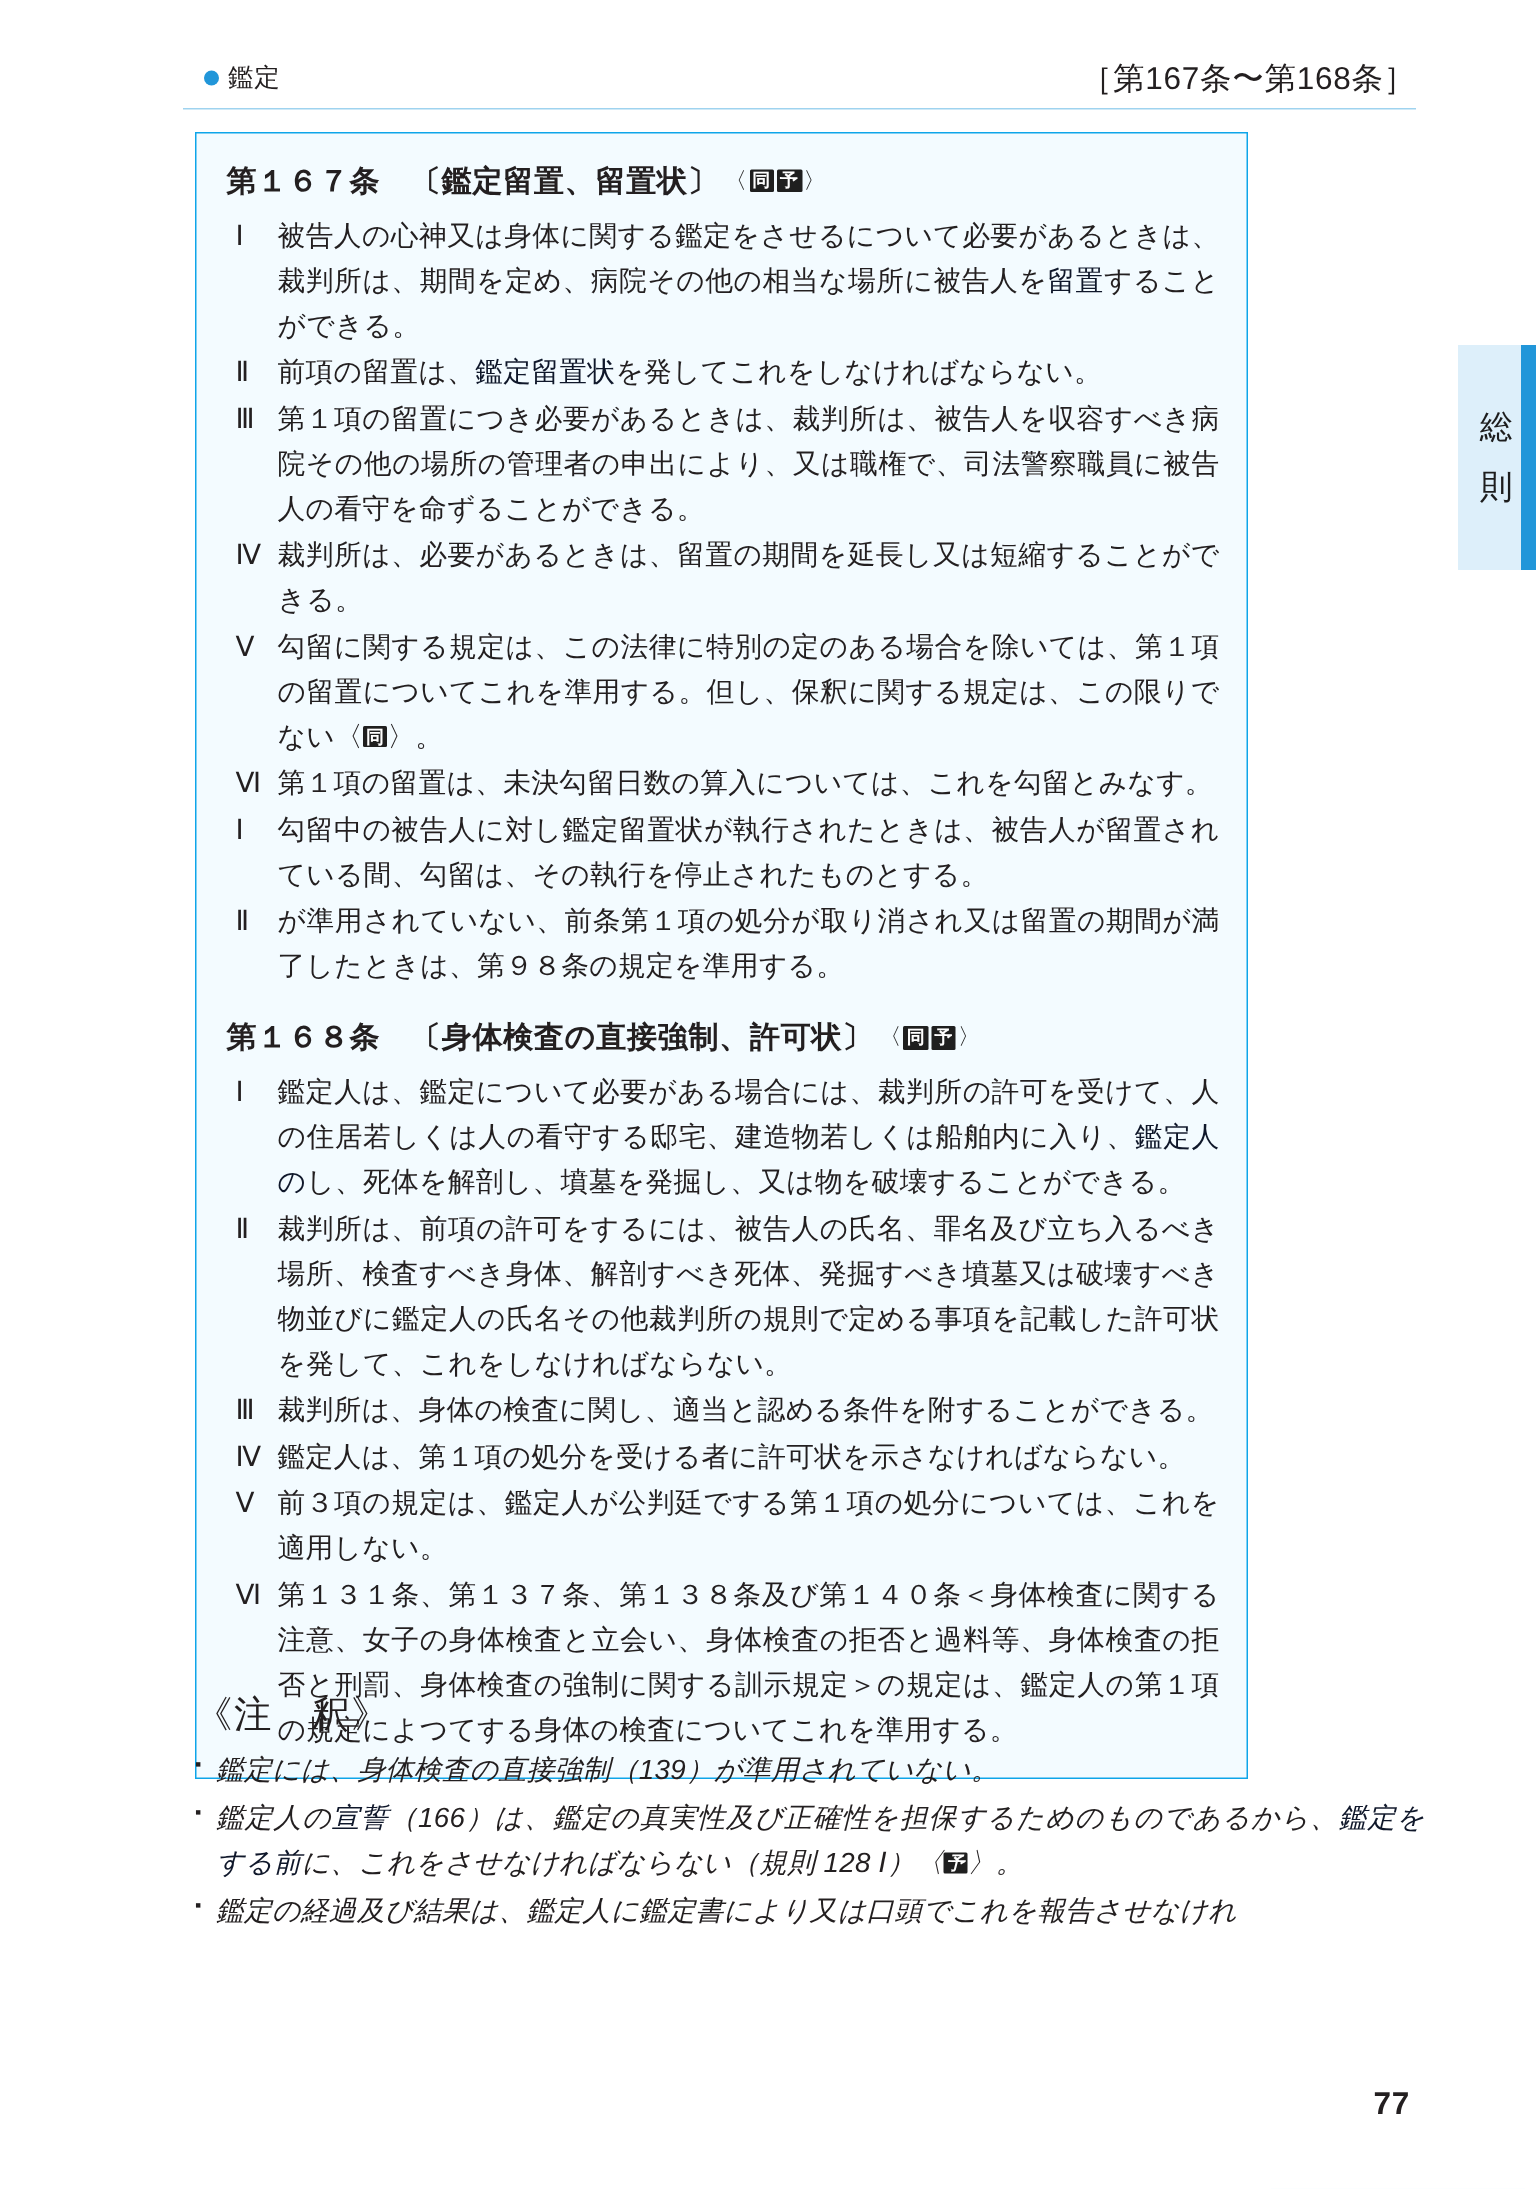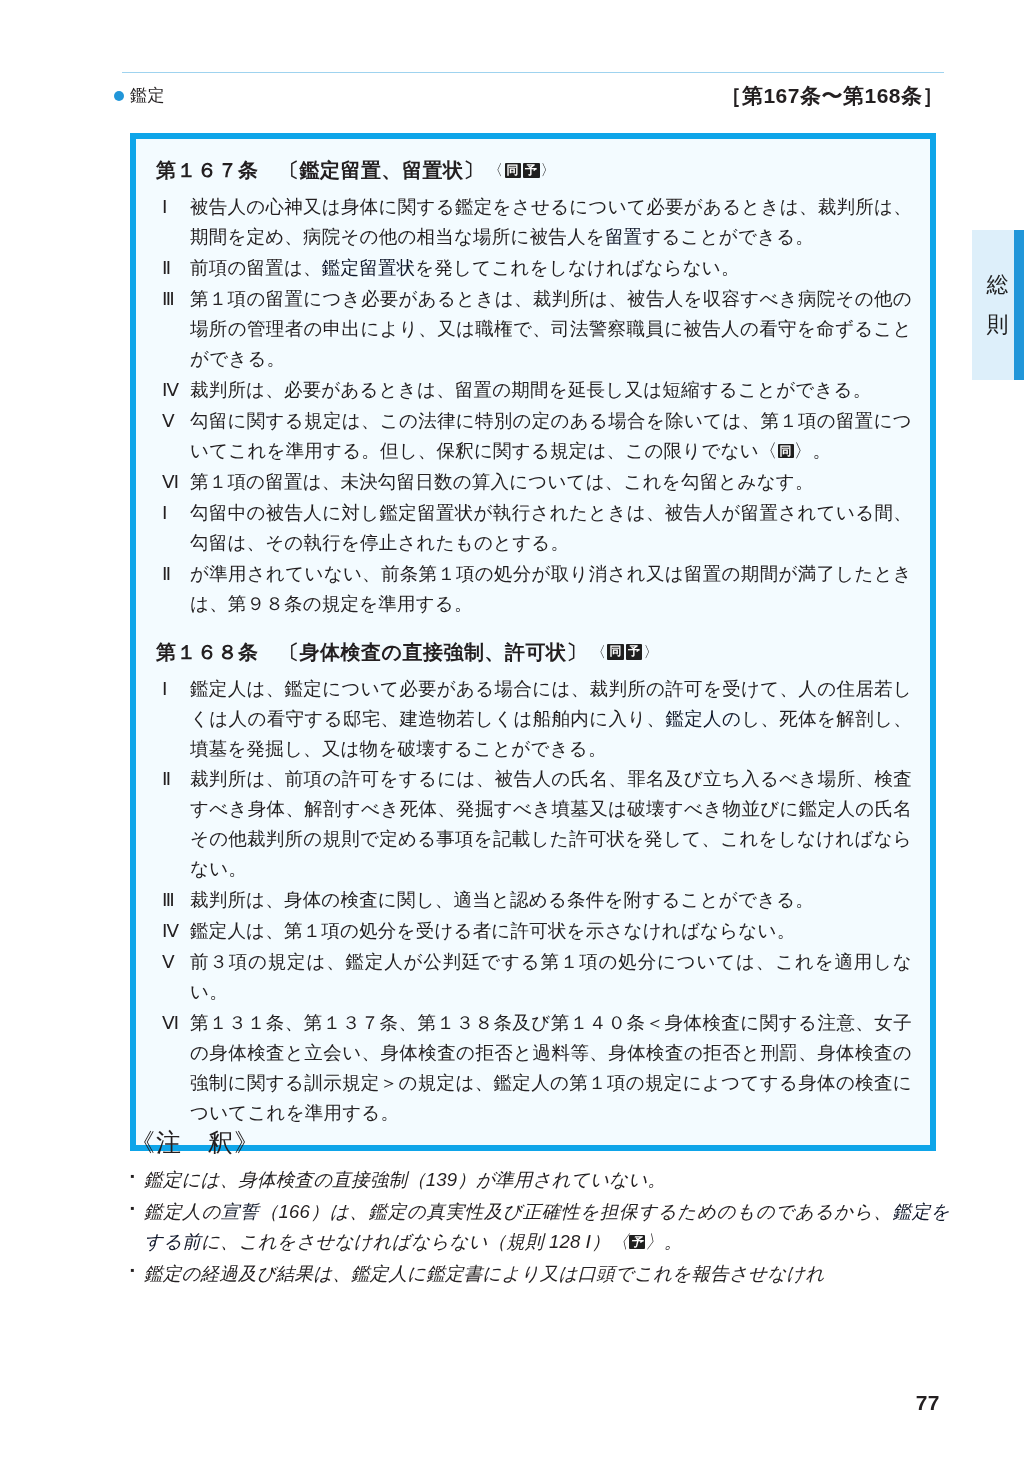--- a/index.html
+++ b/index.html
@@ -13,24 +13,23 @@
     position: relative;
     font-family: "Liberation Sans", "DejaVu Sans", sans-serif;
     color: #231f20;
     overflow: hidden;
   }
 
   
   .page-header {
     position: absolute;
     top: 38px;
-    left: 114px;
+    left: 136px;
     right: 80px;
     height: 30px;
-    margin-top: 44px;
   }
   .header-left {
     position: absolute;
     left: 0;
     top: 2px;
     font-size: 17px;
     letter-spacing: 0.5px;
     display: flex;
     align-items: center;
     gap: 4px;
@@ -41,21 +40,21 @@
     height: 10px;
     border-radius: 50%;
     background: #2196d9;
     margin-right: 2px;
   }
   .header-right {
     position: absolute;
     right: 0;
     top: 0;
     font-size: 21px;
-    font-weight: bold;
+    font-weight: normal;
     letter-spacing: 0.5px;
     white-space: nowrap;
   }
   .header-rule {
     position: absolute;
     left: 122px;
     right: 80px;
     top: 72px;
     height: 1px;
     background: #9fd3ef;
@@ -85,26 +84,25 @@
     width: 10px;
     height: 150px;
     background: #2196d9;
   }
 
   
   .law-box {
     position: absolute;
     left: 130px;
     top: 88px;
-    width: 806px;
-    border: 6px solid #0ea5e9;
+    width: 702px;
+    border: 1px solid #0ea5e9;
     background: #f3fbff;
     box-sizing: border-box;
     padding: 14px 18px 16px 20px;
-    margin-top: 45px;
   }
 
   .article-title {
     font-size: 20px;
     font-weight: bold;
     letter-spacing: 0.5px;
     margin: 4px 0 8px 0;
     display: flex;
     align-items: center;
     flex-wrap: wrap;

